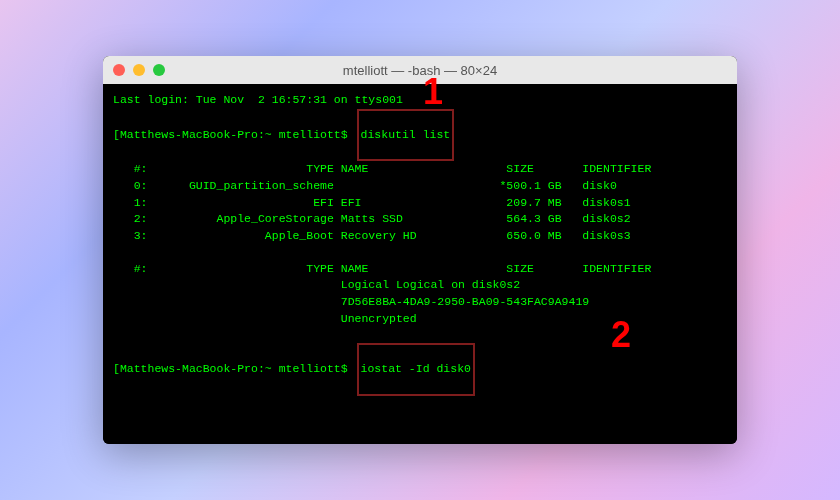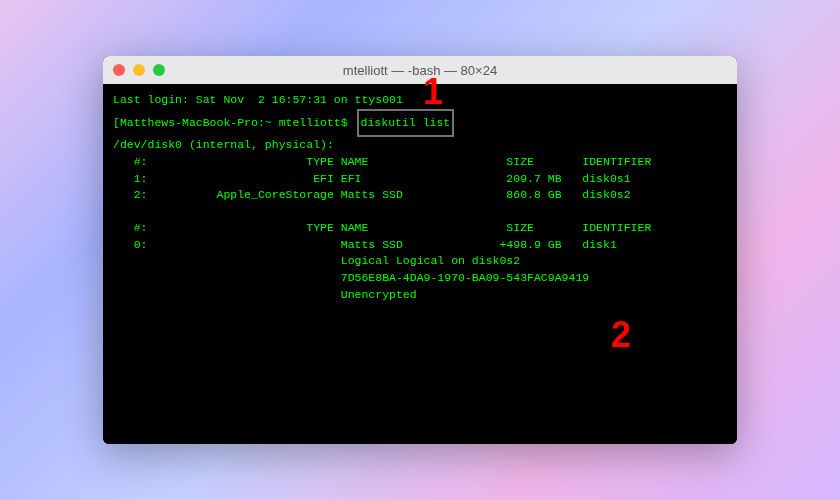--- a/index.html
+++ b/index.html
@@ -54,23 +54,23 @@
       padding: 8px 10px;
       font-family: Menlo, Monaco, "Courier New", monospace;
       font-size: 11.5px;
       line-height: 1.45;
       color: #00ff00;
       min-height: 360px;
       position: relative;
     }
     .line { white-space: pre; }
     .highlight-box {
-      border: 2px solid #737373;
+      border: 2px solid #7f1d1d;
       display: inline-block;
-      padding: 4px 2px;
+      padding: 16px 2px;
       margin-left: 2px;
     }
     .callout {
       position: absolute;
       color: #ff0000;
       font-family: Arial, sans-serif;
       font-size: 36px;
       font-weight: bold;
       pointer-events: none;
     }
@@ -87,27 +87,28 @@
       <div class="light red"></div>
       <div class="light yellow"></div>
       <div class="light green"></div>
     </div>
     <div class="titlebar-title">mtelliott — -bash — 80×24</div>
   </div>
   <div class="terminal-body">
     <div class="callout one">1</div>
     <div class="callout two">2</div>
 
-    <div class="line">Last login: Sat Nov  2 16:57:31 on ttys001</div>
+    <div class="line">Last login: Tue Nov  2 16:57:31 on ttys001</div>
     <div class="line"><span>[Matthews-MacBook-Pro:~ mtelliott$</span> <span class="highlight-box"><span>diskutil list</span></span></div>
-    <div class="line">/dev/disk0 (internal, physical):</div>
     <div class="line">   #:                       TYPE NAME                    SIZE       IDENTIFIER</div>
+    <div class="line">   0:      GUID_partition_scheme                        *500.1 GB   disk0</div>
     <div class="line">   1:                        EFI EFI                     209.7 MB   disk0s1</div>
-    <div class="line">   2:          Apple_CoreStorage Matts SSD               860.8 GB   disk0s2</div>
+    <div class="line">   2:          Apple_CoreStorage Matts SSD               564.3 GB   disk0s2</div>
+    <div class="line">   3:                 Apple_Boot Recovery HD             650.0 MB   disk0s3</div>
     <div class="blank"></div>
     <div class="line">   #:                       TYPE NAME                    SIZE       IDENTIFIER</div>
-    <div class="line">   0:                            Matts SSD              +498.9 GB   disk1</div>
     <div class="line">                                 Logical Logical on disk0s2</div>
-    <div class="line">                                 7D56E8BA-4DA9-1970-BA09-543FAC9A9419</div>
+    <div class="line">                                 7D56E8BA-4DA9-2950-BA09-543FAC9A9419</div>
     <div class="line">                                 Unencrypted</div>
     <div class="blank"></div>
+    <div class="line"><span>[Matthews-MacBook-Pro:~ mtelliott$</span> <span class="highlight-box"><span>iostat -Id disk0</span></span></div>
   </div>
 </div>
 
 </body></html>

